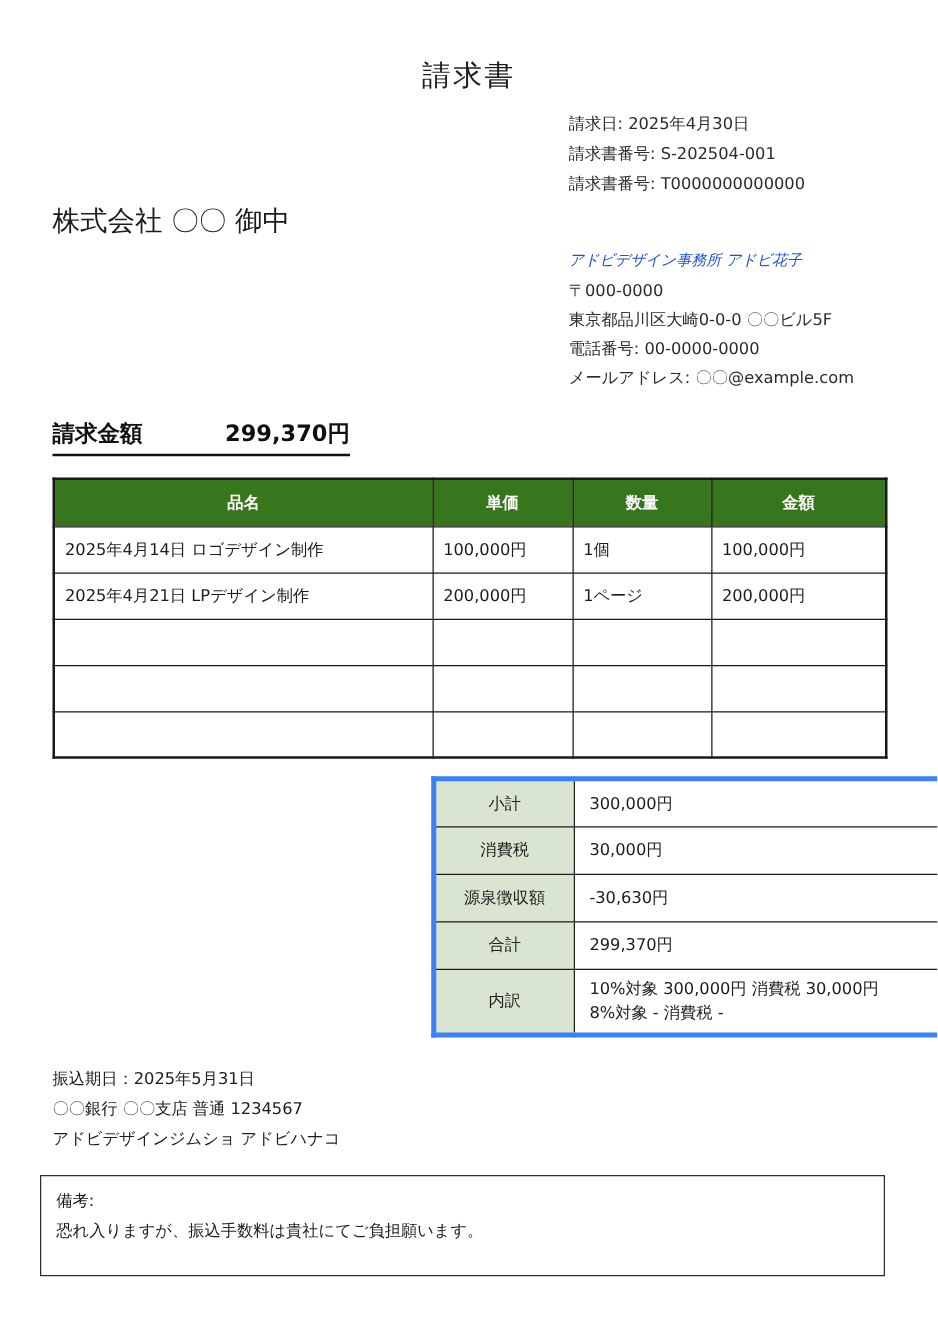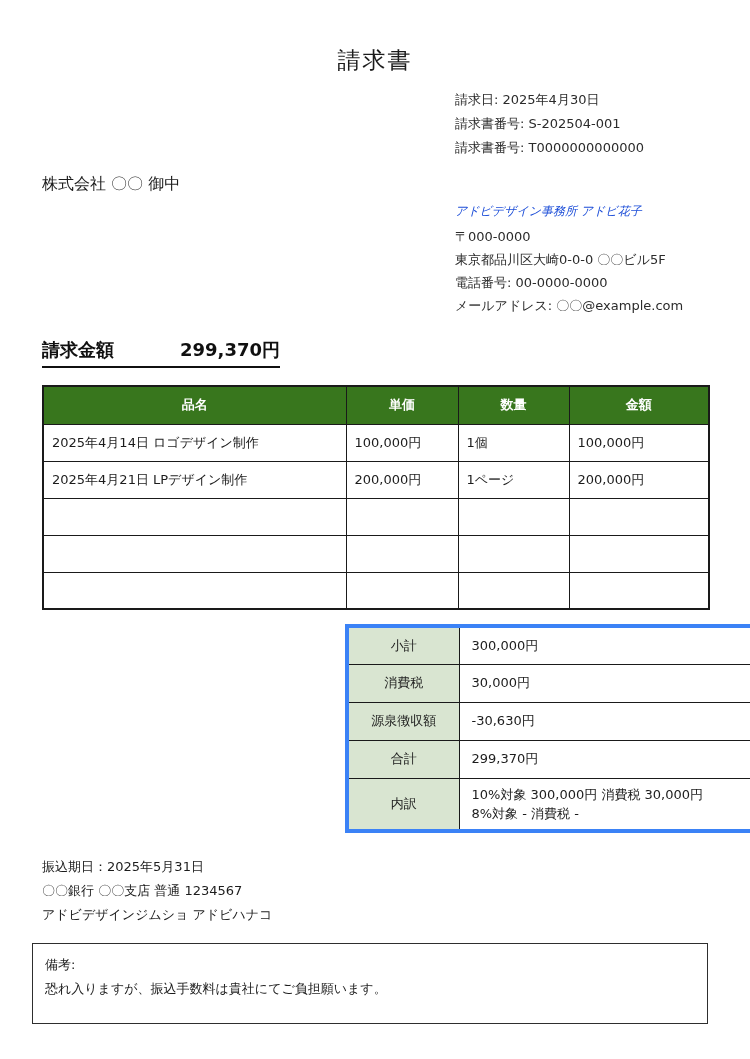--- a/index.html
+++ b/index.html
@@ -24,22 +24,22 @@
     letter-spacing: 2px;
     color: #1c1c1c;
   }
   .meta-block {
     margin: 12px 0 0 455px;
     font-size: 13px;
     line-height: 24px;
     color: #2b2b2b;
   }
   .recipient {
-    margin: 14px 0 0 42px;
-    font-size: 16px;
+    margin: 2px 0 0 42px;
+    font-size: 22px;
     color: #1c1c1c;
   }
   .sender-block { margin: 8px 0 0 455px; }
   .sender-name { font-size: 12px; color: #1d4ed8; margin-bottom: 5px; font-style: italic; }
   .sender-detail { font-size: 13px; line-height: 23px; color: #2b2b2b; }
   .amount-row {
     margin: 21px 0 0 42px;
     width: 238px;
     display: flex;
     justify-content: space-between;

